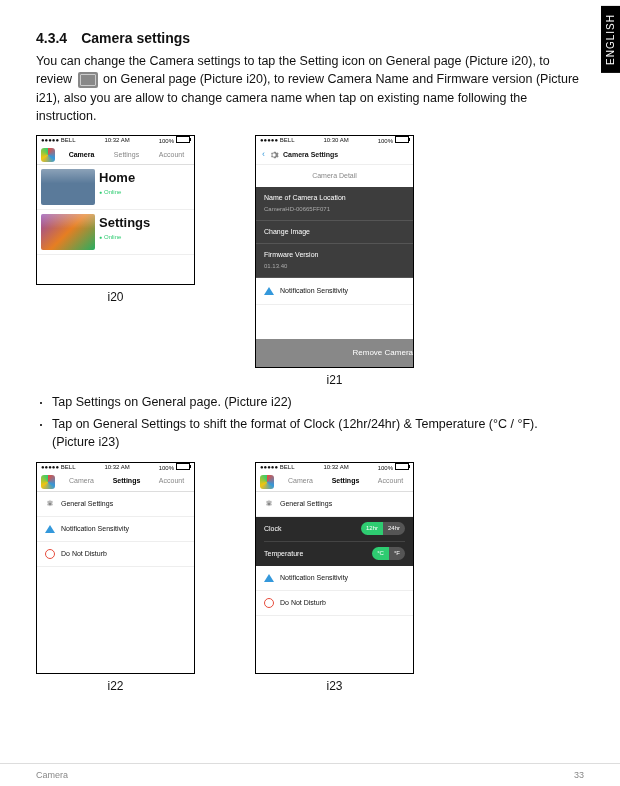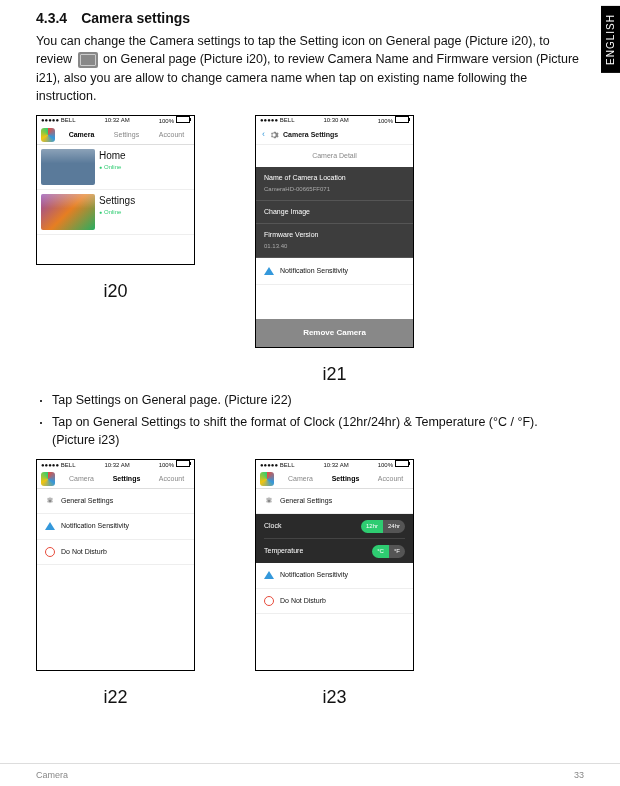--- a/index.html
+++ b/index.html
@@ -1,16 +1,16 @@
 <!DOCTYPE html>
 <html><head>
 <meta charset="utf-8">
 <style>
   body{margin:0;font-family:Arial,Helvetica,sans-serif;background:#fff;width:620px;height:786px;position:relative;overflow:hidden}
-  .page{padding:8px 36px 0 36px;font-size:12.5px;color:#111;line-height:1.45}
+  .page{padding:28px 36px 0 36px;font-size:12.5px;color:#111;line-height:1.45}
   .lang-tab{position:absolute;right:0;top:6px;background:#000;color:#fff;font-size:10px;letter-spacing:1px;writing-mode:vertical-rl;transform:rotate(180deg);padding:8px 4px}
   h3{font-size:14px;font-weight:bold;margin:0 0 4px 0}
   .secnum{display:inline-block;margin-right:14px}
   .bold{font-weight:normal}
   ul.b{list-style:none;padding:0;margin:4px 0 0 0}
   ul.b li{position:relative;padding-left:16px;margin-bottom:4px}
   ul.b li:before{content:"·";font-size:18px;position:absolute;left:2px;top:-4px}
   .setting-icon{display:inline-block;width:20px;height:16px;background:#888;vertical-align:middle;border-radius:2px;position:relative;margin:0 2px}
   .setting-icon:before{content:"";position:absolute;inset:2px;border:1px solid #ccc;border-radius:1px}
   .figrow{display:flex;gap:60px;margin-top:10px;align-items:flex-start}
@@ -20,33 +20,33 @@
   .sb .batt{display:inline-block;width:12px;height:5px;border:1px solid #000;position:relative;margin-left:2px}
   .sb .batt:after{content:"";position:absolute;right:-2px;top:1px;width:1px;height:3px;background:#000}
   .tabbar{display:flex;border-bottom:1px solid #ddd;height:18px;align-items:center}
   .tabbar .logo{width:14px;height:14px;margin:0 4px;border-radius:3px;background:conic-gradient(#e74c3c,#3498db,#f1c40f,#2ecc71)}
   .tabbar .tab{flex:1;text-align:center;color:#888;font-size:7px}
   .tabbar .tab.active{color:#000;font-weight:bold}
   .camrow{display:flex;padding:4px;border-bottom:1px solid #eee}
   .camimg{width:54px;height:36px;background:#5a7a9a;margin-right:4px;border-radius:2px;position:relative;overflow:hidden}
   .camimg.garden{background:linear-gradient(135deg,#8e44ad,#e67e22,#27ae60)}
   .camimg:after{content:"";position:absolute;inset:0;background:linear-gradient(180deg,rgba(255,255,255,.3),transparent 40%)}
-  .camname{font-weight:normal;font-size:10px}
+  .camname{font-weight:bold;font-size:13px}
   .status{color:#2ecc71;font-size:6px}
   .status:before{content:"●";margin-right:2px;font-size:5px}
-  .caption{font-size:18px;margin-top:13px}
+  .caption{font-size:12px;margin-top:4px}
   .header21{display:flex;align-items:center;height:18px;padding:0 6px;border-bottom:1px solid #eee}
   .header21 .gear{width:10px;height:10px;margin-right:4px}
   .header21 .gear svg{width:100%;height:100%}
   .detail-title{text-align:center;color:#888;font-size:7px;padding:6px 0}
   .dark{background:#3d3d3d;color:#fff;padding:6px 8px;border-bottom:1px solid #555;font-size:7px}
   .dark .sub{color:#aaa;font-size:6px;margin-top:2px}
   .notif{display:flex;align-items:center;padding:8px;font-size:7px;border-bottom:1px solid #eee}
   .tri{width:0;height:0;border-left:5px solid transparent;border-right:5px solid transparent;border-bottom:8px solid #3498db;margin-right:6px}
-  .remove{background:#888;color:#fff;text-align:center;padding:8px 0;font-weight:bold;font-size:8px;margin-top:auto}
+  .remove{background:#888;color:#fff;text-align:right;padding:8px 0;font-weight:normal;font-size:8px;margin-top:auto}
   .p21body{display:flex;flex-direction:column;height:202px}
   .settingsrow{display:flex;align-items:center;padding:7px 8px;border-bottom:1px solid #eee;font-size:7px}
   .gearicon{width:10px;height:10px;margin-right:6px}
   .circ{width:8px;height:8px;border-radius:50%;border:1.5px solid #e74c3c;margin-right:6px}
   .blackbar{background:#2a2a2a;color:#fff;padding:0 8px;font-size:7px}
   .blackrow{display:flex;justify-content:space-between;align-items:center;height:24px;border-bottom:1px solid #444}
   .toggle{display:inline-flex;border-radius:9px;overflow:hidden;font-size:6px}
   .toggle span{padding:2px 5px;background:#555}
   .toggle span.on{background:#2ecc71;color:#fff}
   .footer{position:absolute;bottom:0;left:0;right:0;display:flex;justify-content:space-between;align-items:center;padding:6px 36px;font-size:9px;color:#888;border-top:1px solid #ddd;background:#fff}

